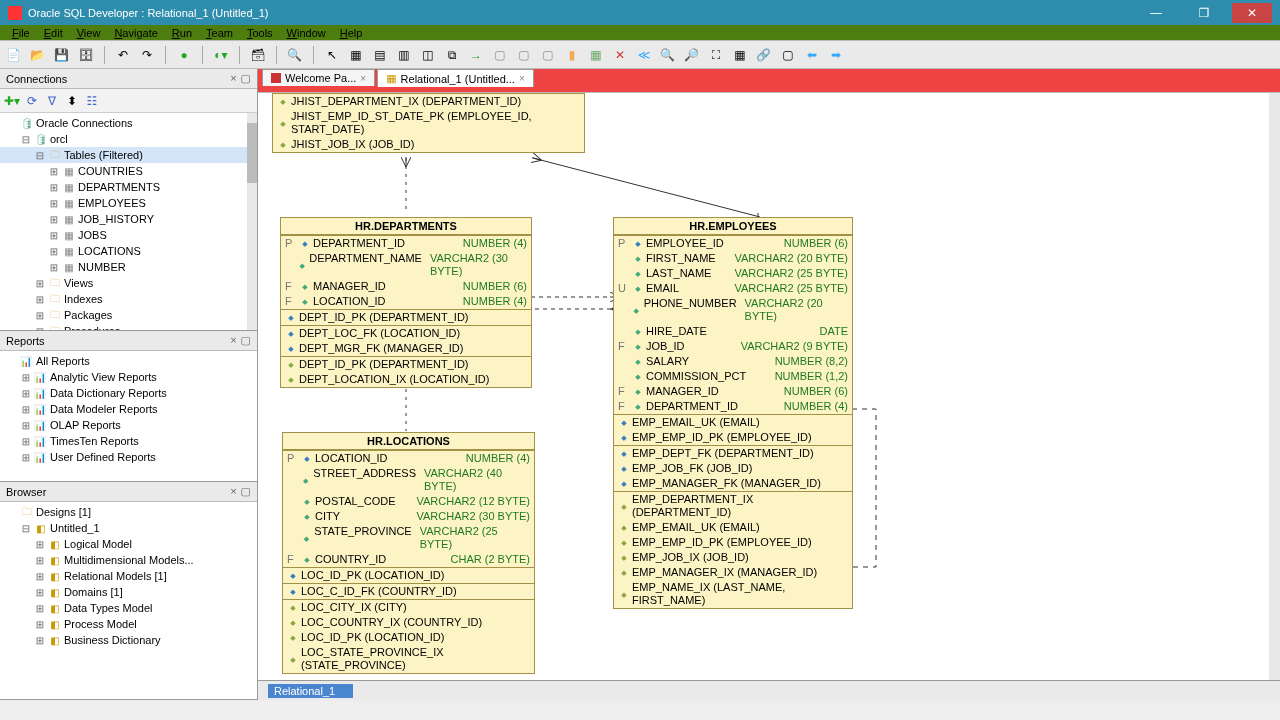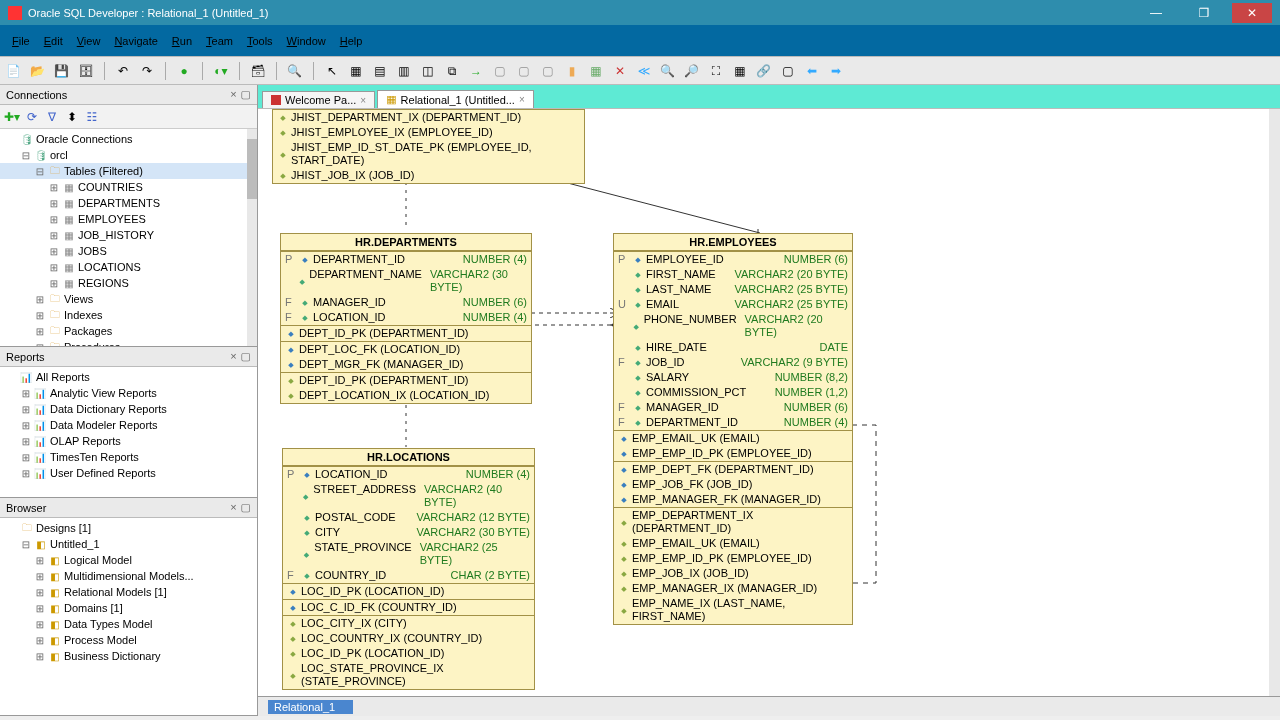--- a/index.html
+++ b/index.html
@@ -5,21 +5,21 @@
 * { margin:0; padding:0; box-sizing:border-box; font-family:Tahoma,Arial,sans-serif; font-size:11px; }
 body { background:#eee; width:1280px; height:720px; overflow:hidden; }
 
 .titlebar { background:#2e8dad; color:#fff; height:25px; display:flex; align-items:center; padding:0 8px; justify-content:space-between; }
 .titlebar-left { display:flex; align-items:center; gap:6px; }
 .titlebar-icon { width:14px; height:14px; background:#f33; display:inline-block; }
 .titlebar-right { display:flex; gap:8px; align-items:center;}
 .win-btn { width:40px; height:20px; display:flex; align-items:center; justify-content:center; color:#fff; font-size:12px; cursor:pointer;}
 .win-btn.close{background:#c94545;}
 
-.menubar { background:#0369a1; border-bottom:1px solid #bbb; height:32px; display:flex; align-items:center; padding:0 6px; gap:2px;}
+.menubar { background:#4d7c0f; border-bottom:1px solid #bbb; height:16px; display:flex; align-items:center; padding:0 6px; gap:2px;}
 .menu-item { padding:2px 6px; cursor:pointer; }
 .menu-item u{text-decoration:underline;}
 
 .toolbar { background:#eaeaea; border-bottom:1px solid #bbb; height:28px; display:flex; align-items:center; padding:0 6px; gap:8px;}
 .tb-btn { width:16px; height:16px; display:inline-flex; align-items:center; justify-content:center; cursor:pointer; font-size:12px;}
 .tb-sep { width:1px; height:18px; background:#aaa; margin:0 2px;}
 
 .main { display:flex; height:631px; }
 .left-col { width:258px; display:flex; flex-direction:column; border-right:1px solid #999; background:#fff;}
 .panel-header { background:#eaeaea; border-bottom:1px solid #bbb; padding:3px 6px; display:flex; justify-content:space-between; align-items:center;}
@@ -37,21 +37,21 @@
 .exp { width:12px; text-align:center; color:#666; font-size:10px; }
 .exp.hidden{visibility:hidden;}
 .ticon { width:14px; height:14px; display:inline-flex; align-items:center; justify-content:center; font-size:10px;}
 .ic-folder{color:#d9a23a;}
 .ic-db{color:#5a8;}
 .ic-tbl{color:#888;}
 .ic-cube{color:#c90;}
 .ind{display:inline-block;}
 
 .right-col { flex:1; display:flex; flex-direction:column; background:#fff;}
-.tabbar { height:24px; background:#5eead4; border-bottom:1px solid #bbb; display:flex; align-items:flex-end; padding:0 4px; gap:2px;}
+.tabbar { height:24px; background:#ef4444; border-bottom:1px solid #bbb; display:flex; align-items:flex-start; padding:0 4px; gap:2px;}
 .tab { background:#f5f5f5; border:1px solid #999; border-bottom:none; padding:2px 8px; display:flex; align-items:center; gap:4px; font-size:11px; cursor:pointer;}
 .tab.active{background:#fff;}
 .tab-close{font-size:10px; color:#888;}
 
 .canvas-wrap{flex:1; position:relative; overflow:hidden; background:#fff;}
 .canvas{position:absolute; inset:0;}
 
 .entity { position:absolute; border:1px solid #a29147; background:#fdf4c5; font-family:Tahoma,Arial,sans-serif;}
 .entity-header { background:#fdf4c5; text-align:center; font-weight:bold; padding:2px 4px; border-bottom:1px solid #a29147; font-size:11px;}
 .e-section{border-top:1px solid #a29147;}
@@ -216,21 +216,21 @@
             <div class="tree-row ">
     <span class="ind" style="width:42px"></span>
     <span class="exp ">⊞</span>
     <span class="ticon ic-tbl">▦</span>
     <span>LOCATIONS</span>
             </div>
             <div class="tree-row ">
     <span class="ind" style="width:42px"></span>
     <span class="exp ">⊞</span>
     <span class="ticon ic-tbl">▦</span>
-    <span>REGIONS</span>
+    <span>NUMBER</span>
             </div>
             <div class="tree-row ">
     <span class="ind" style="width:28px"></span>
     <span class="exp ">⊞</span>
     <span class="ticon ic-folder">🗀</span>
     <span>Views</span>
             </div>
             <div class="tree-row ">
     <span class="ind" style="width:28px"></span>
     <span class="exp ">⊞</span>
@@ -421,24 +421,20 @@
         </svg>
 
         <div class="entity" style="left:14px; top:0px; width:313px;">
           <div class="e-section" id="jhist-rows">
               <div class="e-row idx">
                 <span class="diamond"></span>
                 <span class="name">JHIST_DEPARTMENT_IX (DEPARTMENT_ID)</span>
               </div>
               <div class="e-row idx">
                 <span class="diamond"></span>
-                <span class="name">JHIST_EMPLOYEE_IX (EMPLOYEE_ID)</span>
-              </div>
-              <div class="e-row idx">
-                <span class="diamond"></span>
                 <span class="name">JHIST_EMP_ID_ST_DATE_PK (EMPLOYEE_ID, START_DATE)</span>
               </div>
               <div class="e-row idx">
                 <span class="diamond"></span>
                 <span class="name">JHIST_JOB_IX (JOB_ID)</span>
               </div>
             </div>
         </div>
 
         <div class="entity" style="left:22px; top:124px; width:252px;">

